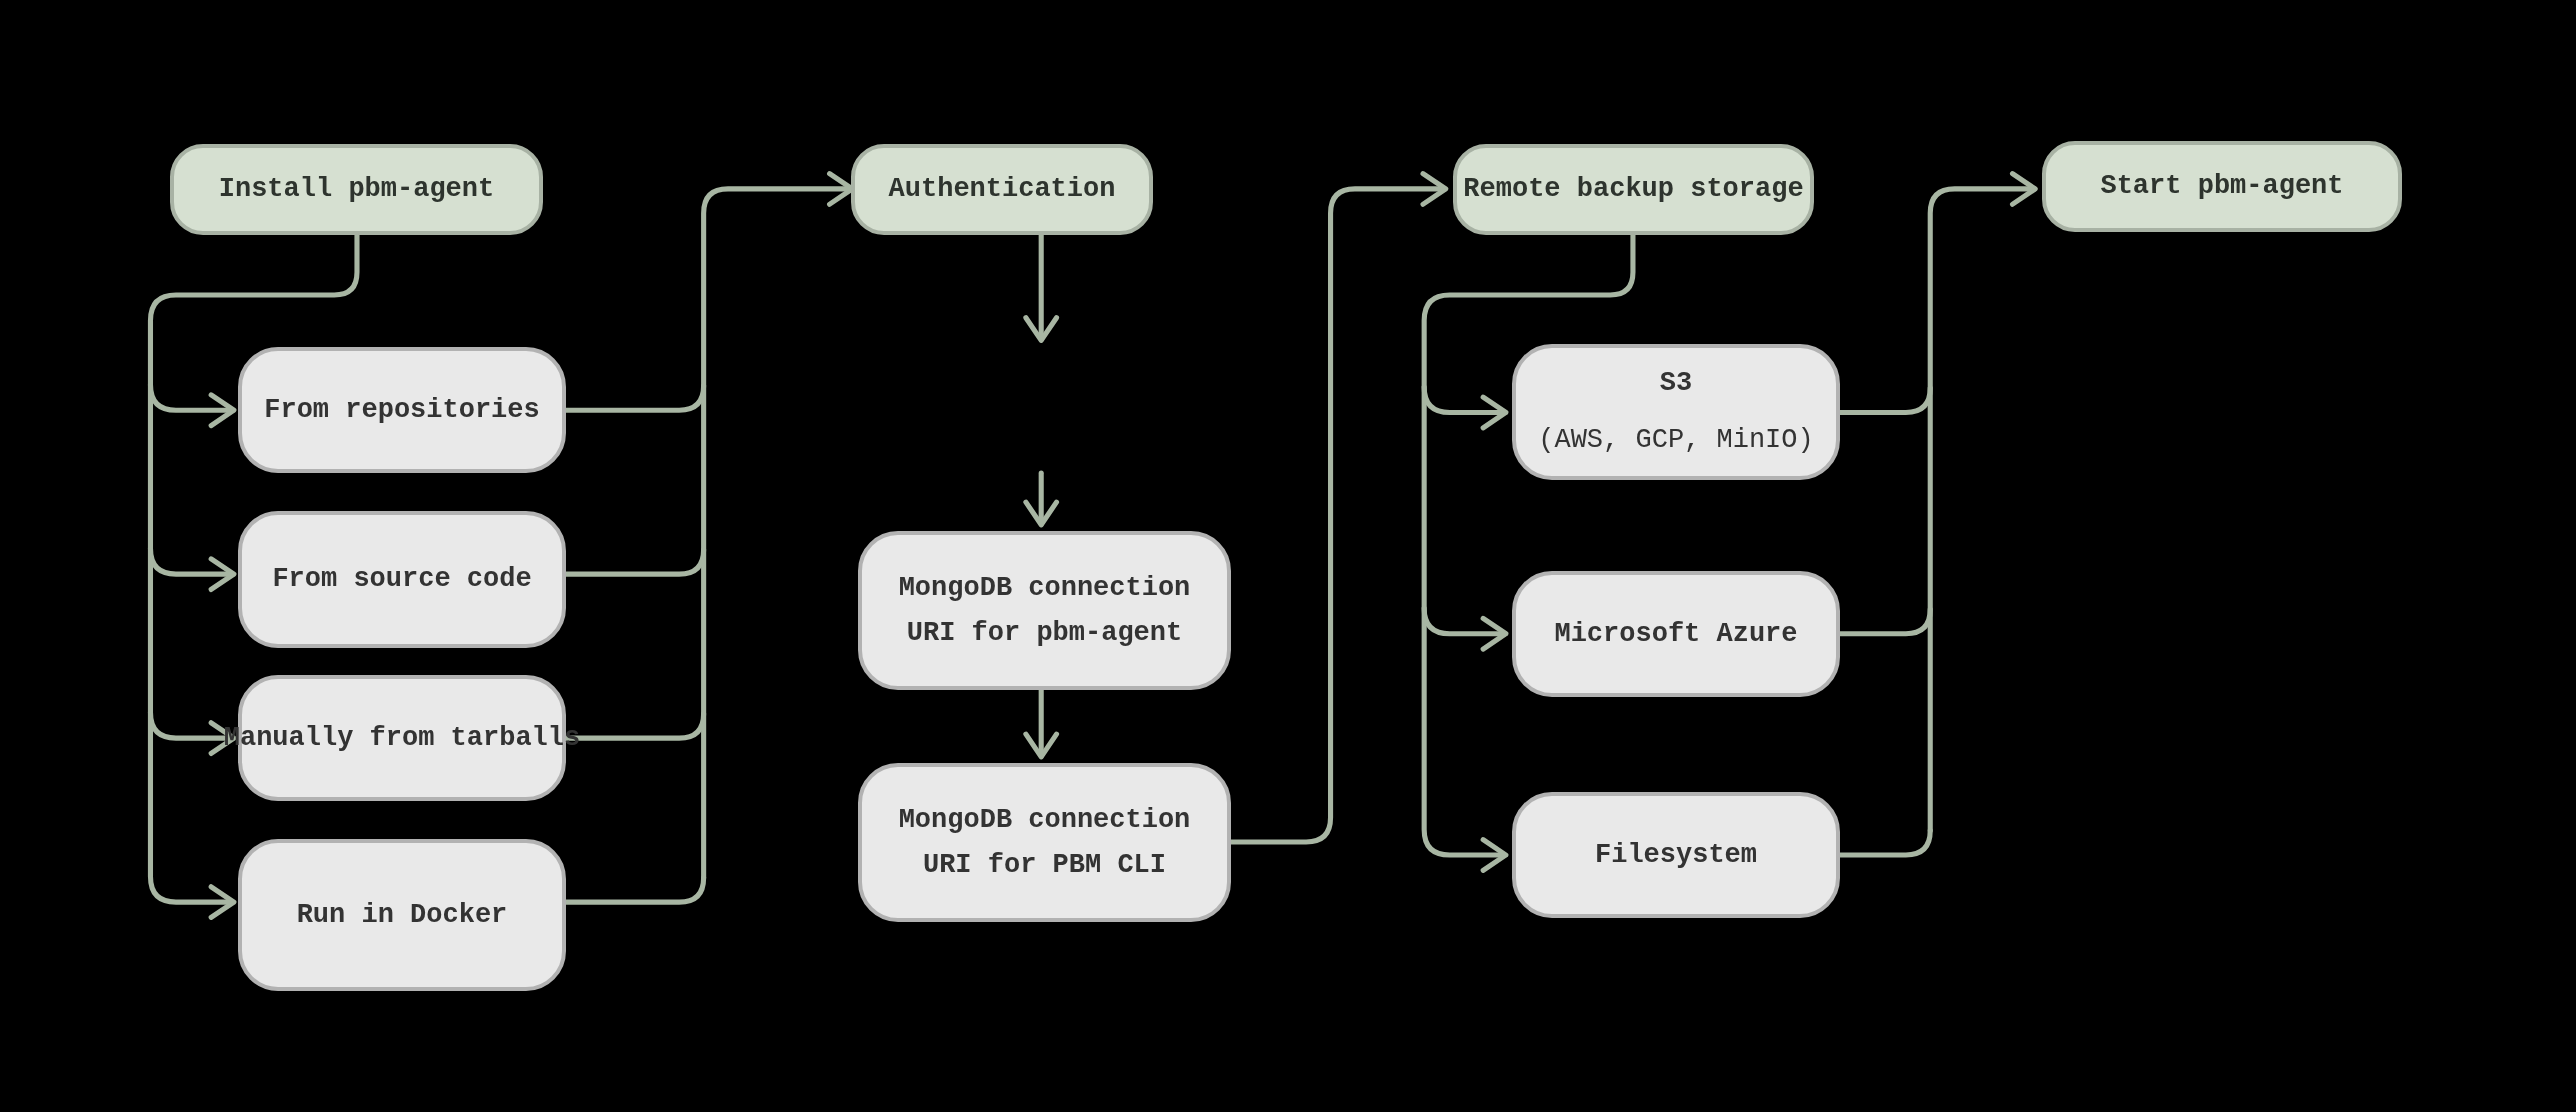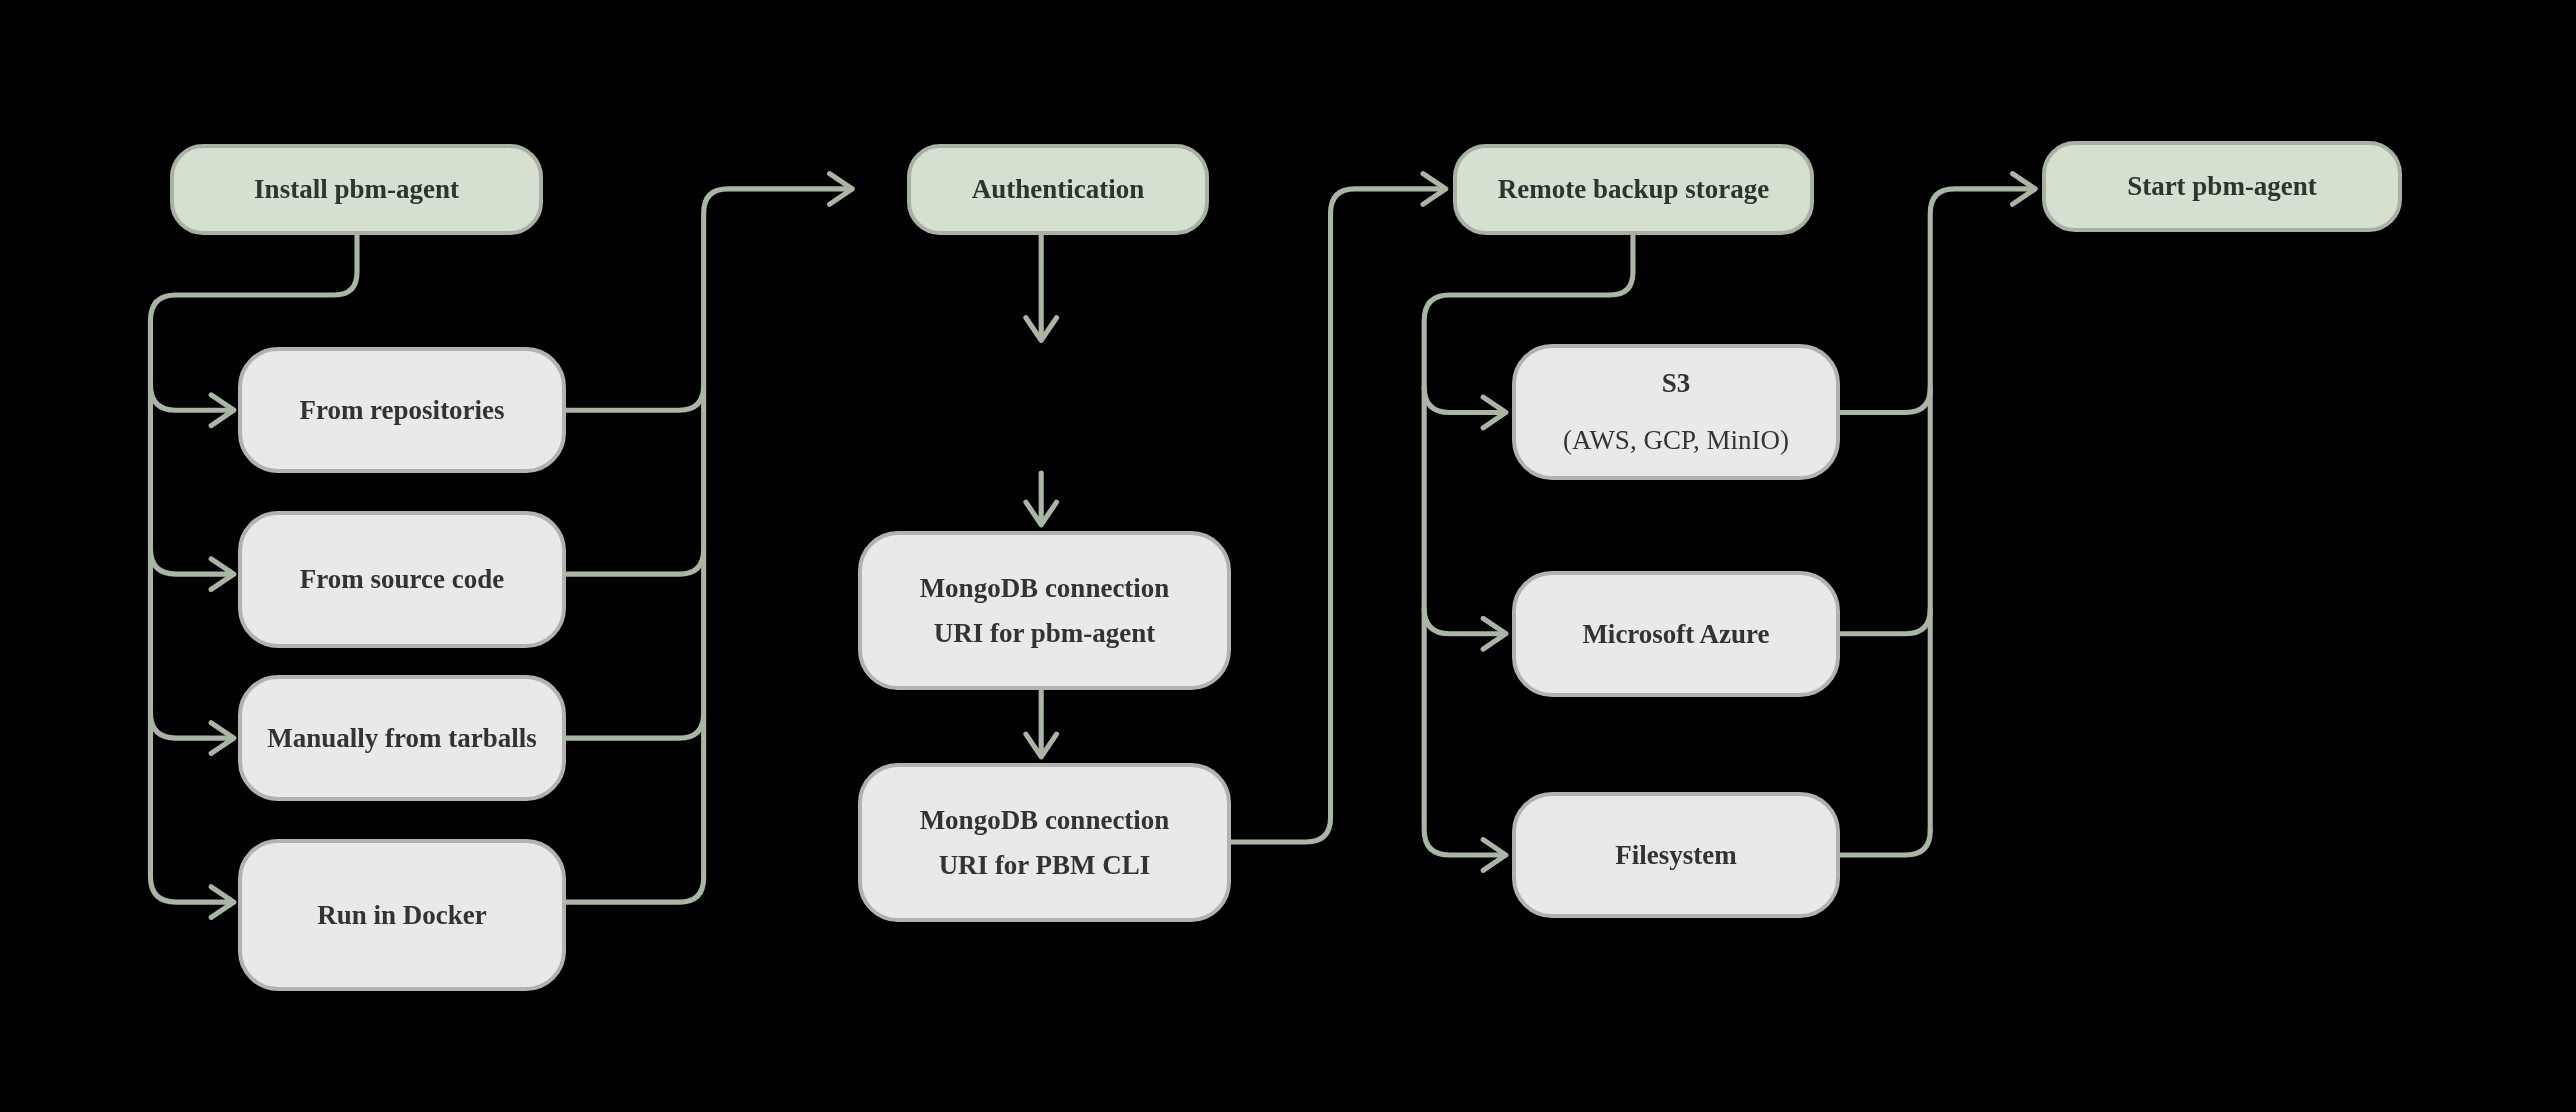--- a/index.html
+++ b/index.html
@@ -12,21 +12,21 @@
     --text-dark: #333333;
     --text-green-node: #2e342e;
   }
   * { box-sizing: border-box; }
   html, body { margin: 0; padding: 0; background: var(--background); }
   .canvas {
     position: relative;
     width: 2576px;
     height: 1112px;
     background: var(--background);
-    font-family: Liberation Serif, serif;
+    font-family: Liberation Mono, monospace;
     overflow: hidden;
   }
   svg.edges {
     position: absolute;
     left: 0; top: 0;
     width: 2576px; height: 1112px;
   }
   .edge {
     stroke: var(--edge);
     stroke-width: 9;
@@ -102,21 +102,21 @@
     <path class="edge" d="M 3242 727 H 3359 Q 3402 727 3402 684"></path>
     <path class="edge" d="M 3242 1117 H 3359 Q 3402 1117 3402 1074"></path>
     <path class="edge" d="M 3242 1507 H 3359 Q 3402 1507 3402 1464"></path>
     <path class="edge" d="M 3402 1464 V 376 Q 3402 333 3445 333 H 3585"></path>
     <path class="edge" d="M 3547 306 L 3587 333 L 3547 360"></path>
   </svg>
 
   <div class="node green" style="left:170px;top:144px;width:373px;height:91px">
     <div class="line">Install pbm-agent</div>
   </div>
-  <div class="node green" style="left:907px;top:144px;width:302px;height:91px">
+  <div class="node green" style="left:851px;top:144px;width:302px;height:91px">
     <div class="line">Authentication</div>
   </div>
   <div class="node green" style="left:1453px;top:144px;width:361px;height:91px">
     <div class="line">Remote backup storage</div>
   </div>
   <div class="node green" style="left:2042px;top:141px;width:360px;height:91px">
     <div class="line">Start pbm-agent</div>
   </div>
 
   <div class="node gray" style="left:238px;top:347px;width:328px;height:126px">

